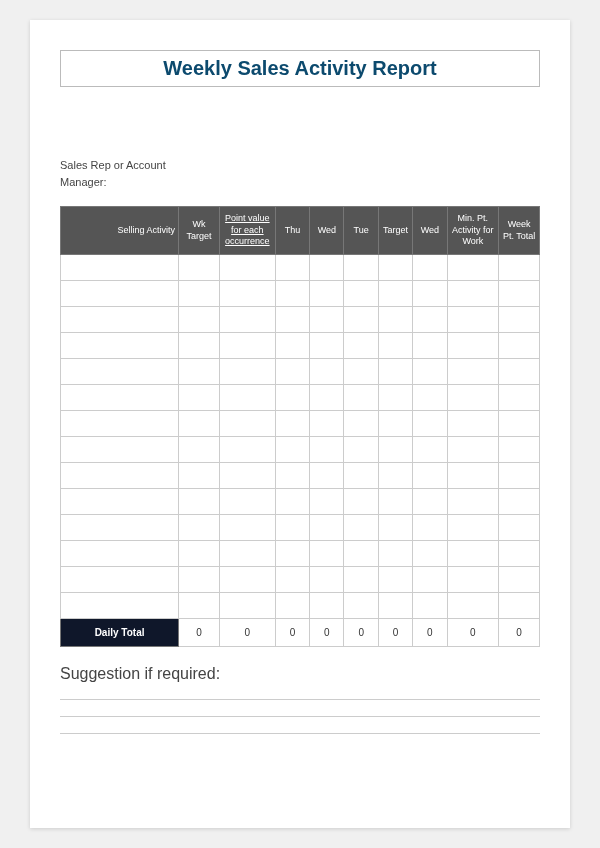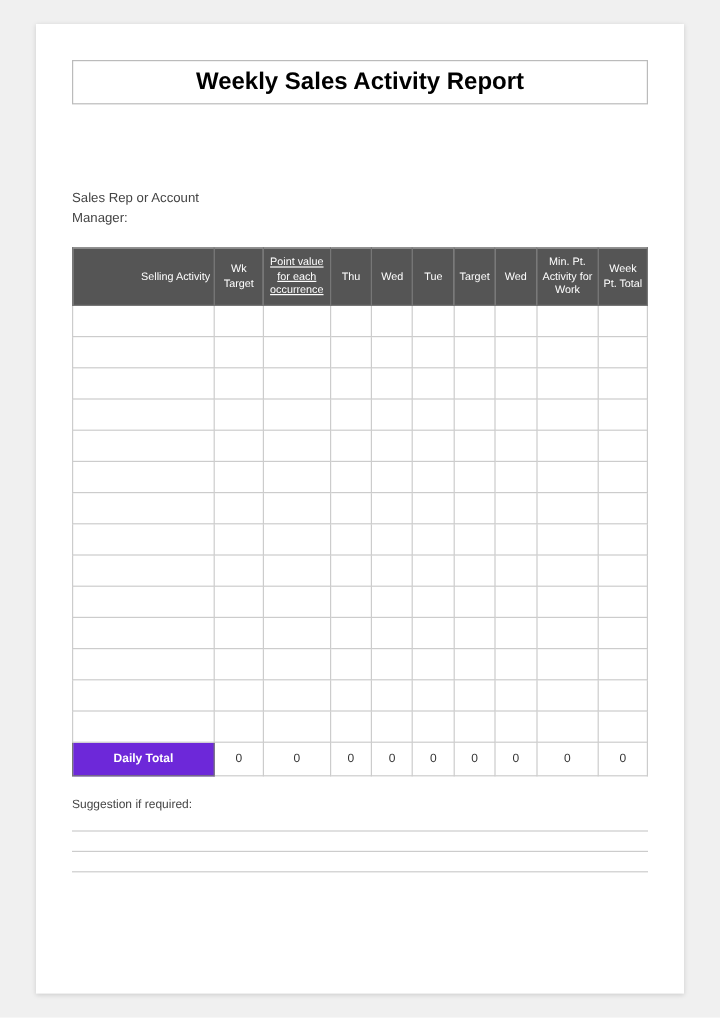--- a/index.html
+++ b/index.html
@@ -24,21 +24,21 @@
       width: 540px;
       min-height: 808px;
       padding: 30px 30px 30px 30px;
       box-shadow: 0 1px 4px rgba(0,0,0,0.15);
     }
 
     .page-title {
       text-align: center;
       font-size: 20px;
       font-weight: bold;
-      color: #000000;
+      color: #0c4a6e;
       margin-bottom: 24px;
       border: 1.5px solid #bbb;
       display: inline-block;
       padding: 6px 18px;
       width: 100%;
     }
 
     .title-wrapper {
       text-align: center;
       margin-bottom: 18px;
@@ -106,42 +106,42 @@
       text-align: center;
       color: #333;
       font-size: 10px;
     }
 
     tbody tr td.col-activity {
       background: #fff;
     }
 
     tfoot tr td {
-      background-color: #6d28d9;
+      background-color: #0f172a;
       color: #ffffff;
       font-weight: bold;
       font-size: 10px;
       text-align: center;
       padding: 8px 3px;
       border: 1px solid #777;
     }
 
     tfoot tr td.col-activity {
       text-align: center;
     }
 
     tfoot tr td.col-value {
       background: #ffffff;
       color: #333;
       border: 1px solid #ccc;
       font-weight: normal;
     }
 
     .suggestion-label {
-      font-size: 10px;
+      font-size: 16px;
       color: #444;
       margin-bottom: 16px;
     }
 
     .suggestion-lines {
       display: flex;
       flex-direction: column;
       gap: 16px;
     }
 

